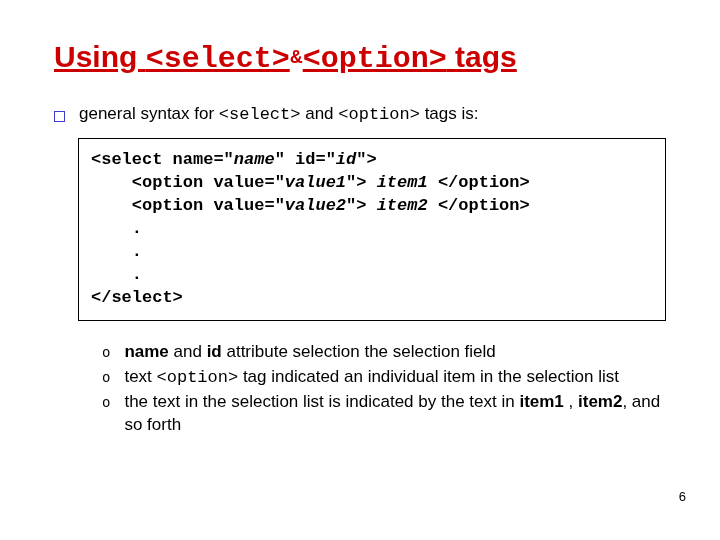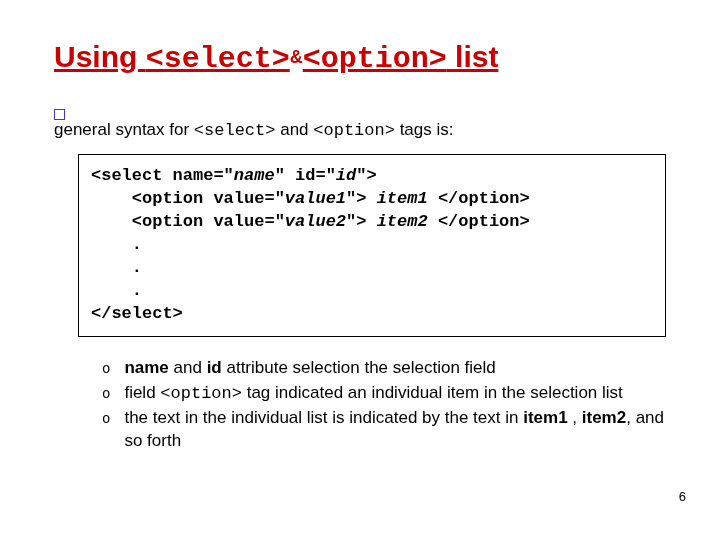--- a/index.html
+++ b/index.html
@@ -31,24 +31,23 @@
   .title .mono {
     font-family: "Courier New", monospace;
   }
   .title .amp {
     font-size: 18px;
     vertical-align: 4px;
     display: inline-block;
   }
   .bullet-row {
     display: flex;
-    align-items: flex-start;
+    align-items: center;
     font-size: 17px;
     margin-bottom: 14px;
-    flex-direction: column;
   }
   .sq-bullet {
     width: 9px;
     height: 9px;
     border: 1px solid #3a3acc;
     margin-top: 5px;
     margin-right: 14px;
     flex: 0 0 auto;
   }
   .mono {
@@ -96,21 +95,21 @@
     font-size: 13px;
     color: #000;
   }
 </style>
 </head>
 <body>
 
 <div class="slide">
 
   <div class="title">
-    <span>Using </span><span class="mono">&lt;select&gt;</span><span class="amp"> &amp; </span><span class="mono">&lt;option&gt;</span><span> list</span>
+    <span>Using </span><span class="mono">&lt;select&gt;</span><span class="amp"> &amp; </span><span class="mono">&lt;option&gt;</span><span> tags</span>
   </div>
 
   <div class="bullet-row">
     <div class="sq-bullet"></div>
     <div>
       <span>general syntax for </span><span class="mono">&lt;select&gt;</span><span> and </span><span class="mono">&lt;option&gt;</span><span> tags is:</span>
     </div>
   </div>
 
   <div class="codebox"><span>&lt;select name="</span><span class="ital">name</span><span>" id="</span><span class="ital">id</span><span>"&gt;</span>
@@ -126,28 +125,28 @@
     <div class="sub-row">
       <div class="sub-bullet">o</div>
       <div class="sub-text">
         <span class="b">name</span><span> and </span><span class="b">id</span><span> attribute selection the selection field</span>
       </div>
     </div>
 
     <div class="sub-row">
       <div class="sub-bullet">o</div>
       <div class="sub-text">
-        <span>field </span><span class="mono">&lt;option&gt;</span><span> tag indicated an individual item in the selection list</span>
+        <span>text </span><span class="mono">&lt;option&gt;</span><span> tag indicated an individual item in the selection list</span>
       </div>
     </div>
 
     <div class="sub-row">
       <div class="sub-bullet">o</div>
       <div class="sub-text">
-        <span>the text in the individual list is indicated by the text in </span><span class="b">item1</span><span> , </span><span class="b">item2</span><span>, and so forth</span>
+        <span>the text in the selection list is indicated by the text in </span><span class="b">item1</span><span> , </span><span class="b">item2</span><span>, and so forth</span>
       </div>
     </div>
 
   </div>
 
   <div class="pagenum">6</div>
 
 </div>
 
 </body></html>

